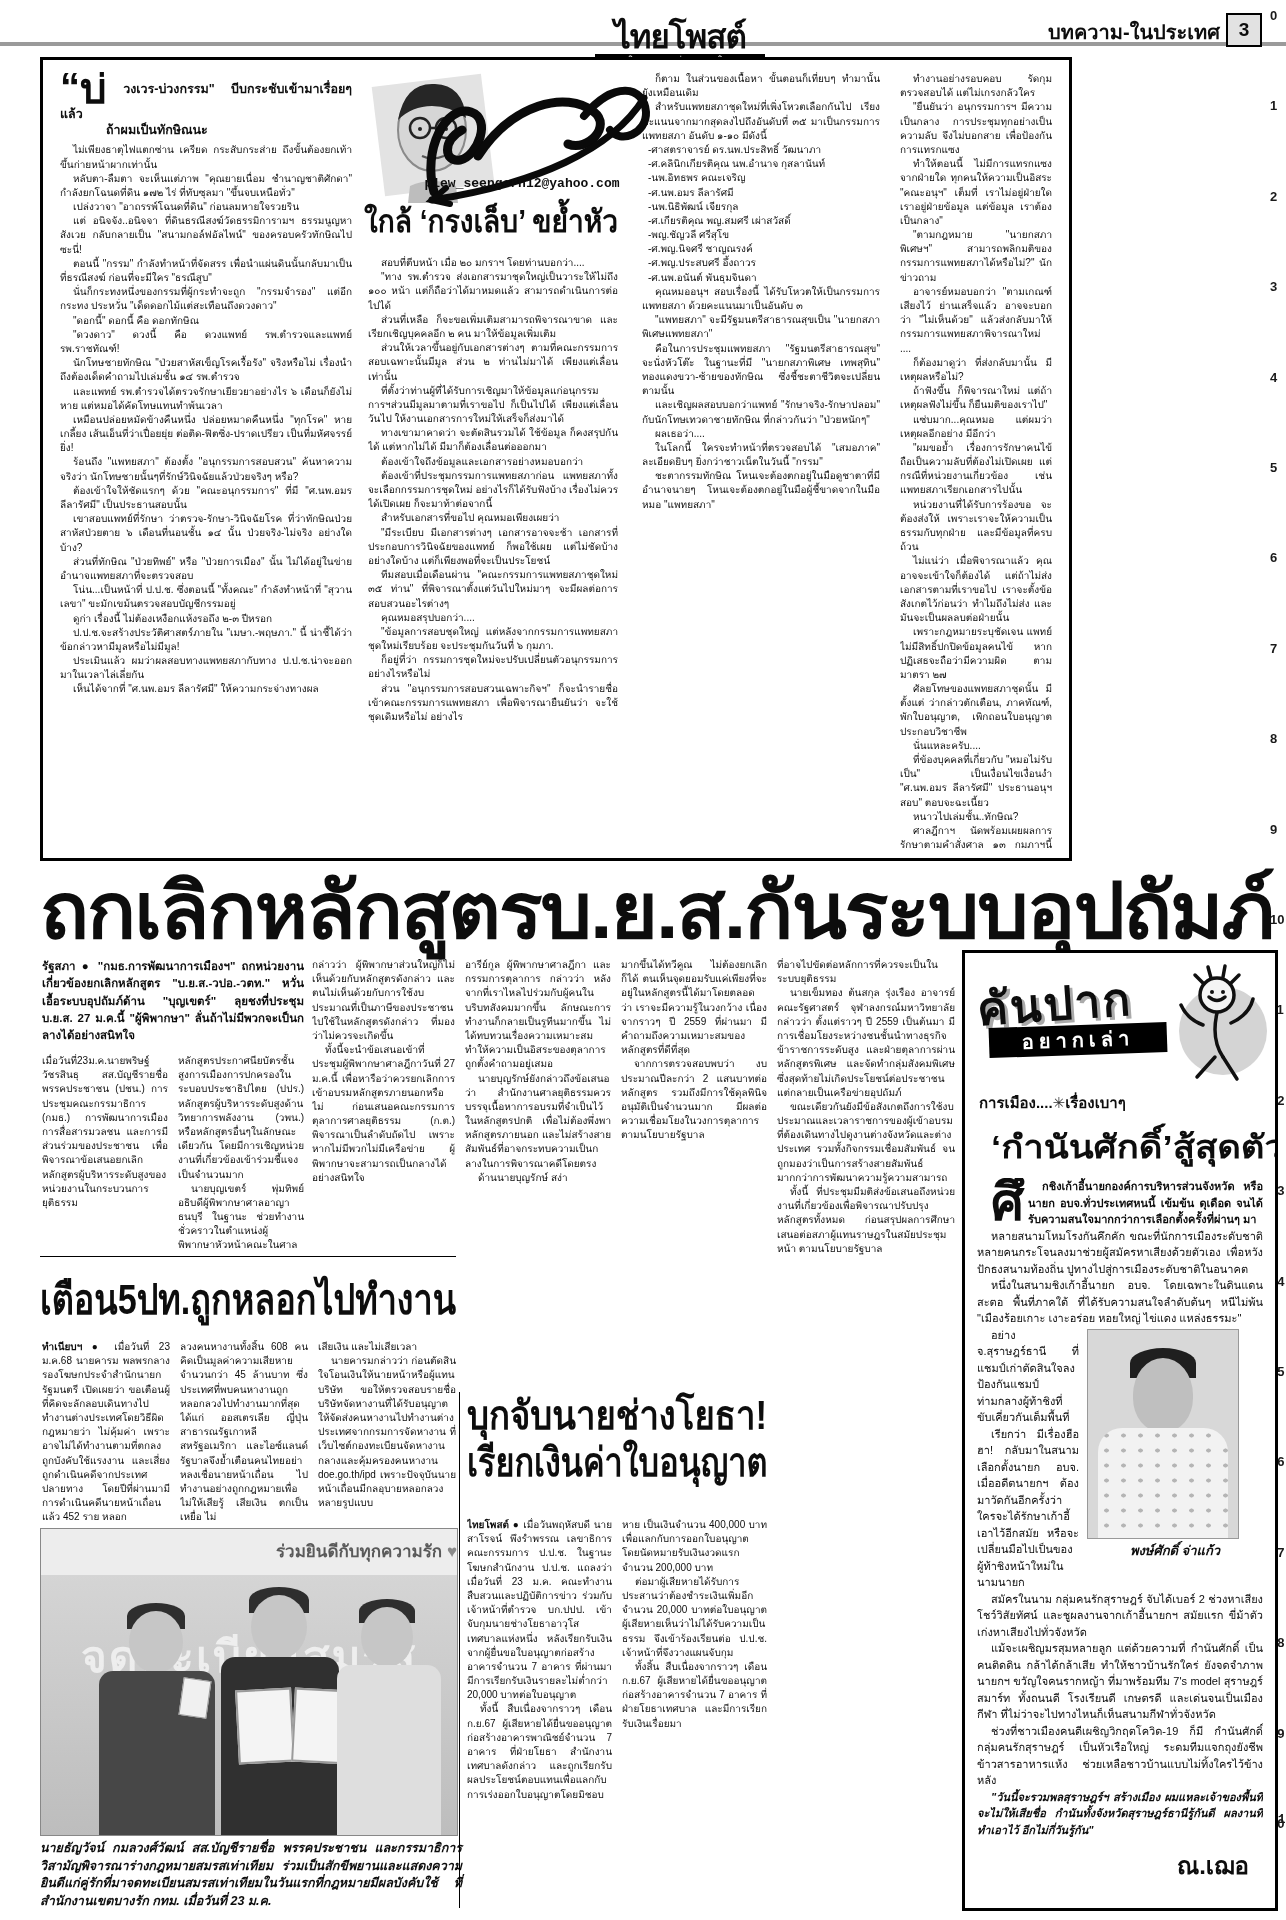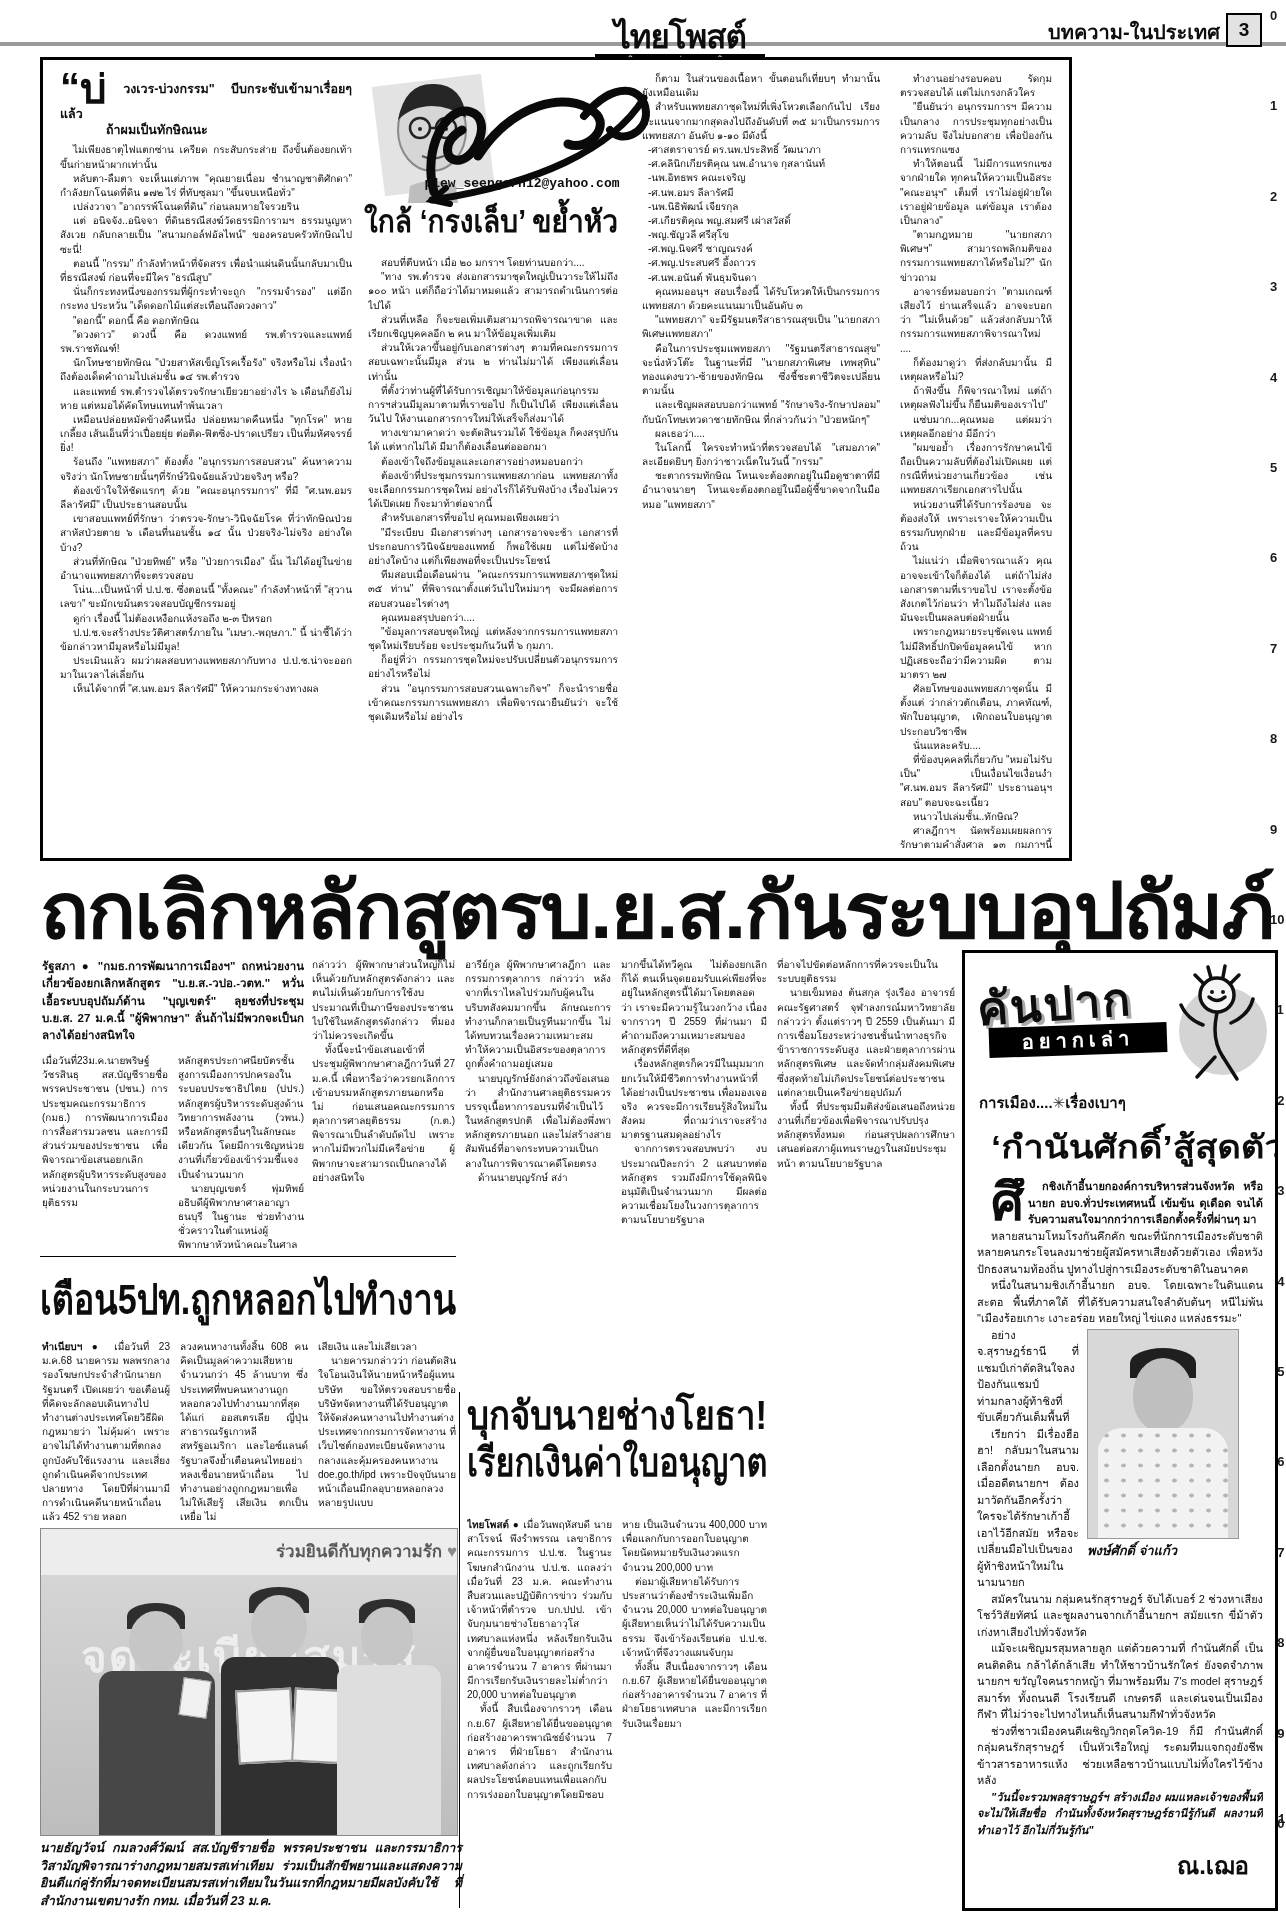--- a/index.html
+++ b/index.html
@@ -60,21 +60,21 @@
   .klogo .kbar{position:absolute;left:18px;top:64px;width:178px;height:30px;background:#000;color:#fff;
                font-size:20px;font-weight:bold;text-align:center;line-height:30px;letter-spacing:5px;transform:rotate(-2deg)}
   .ktag{margin:2px 14px 0 14px;font-size:15px;font-weight:bold}
   .ktag .star{color:#333}
   .kheadwrap{margin:6px 8px 0 8px;text-align:center}
   .kbody{position:relative;margin:6px 12px 0 12px;font-size:11px;line-height:1.5;text-align:justify;overflow:hidden}
   .kbody p{margin:0;text-indent:14px}
   .kbody p.b{font-weight:bold}
   .kbody p.bi{font-weight:bold;font-style:italic}
   .kdrop{float:left;font-size:52px;font-weight:900;line-height:.85;margin:2px 4px 0 0}
-  .kfig{float:right;width:176px;margin:2px 0 4px 8px;}
+  .kfig{float:right;width:176px;margin:2px 0 4px 8px;text-align:center}
   .kfig .pframe{position:relative;width:150px;height:208px;background:#d8d8d8;border:1px solid #999;overflow:hidden}
   .kfig figcaption{font-size:13px;font-weight:bold;font-style:italic;margin-top:2px}
   .ksign{margin:10px 14px 0 0;text-align:right;font-size:24px;font-weight:900}
   
   .pt-head{position:absolute;left:45px;top:28px;width:60px;height:74px;border-radius:50% 50% 46% 46%;background:#bfbfbf}
   .pt-hair{position:absolute;left:42px;top:18px;width:66px;height:30px;border-radius:50% 50% 0 0;background:#1f1f1f}
   .pt-shirt{position:absolute;left:10px;top:98px;width:130px;height:110px;border-radius:24px 24px 0 0;background:#f2f2f2;
             background-image:radial-gradient(#b5b5b5 2px,transparent 2.6px);background-size:17px 15px}
 </style>
 </head>
@@ -249,26 +249,26 @@
       <p class="ni">กล่าวว่า ผู้พิพากษาส่วนใหญ่ก็ไม่เห็นด้วยกับหลักสูตรดังกล่าว และตนไม่เห็นด้วยกับการใช้งบประมาณที่เป็นภาษีของประชาชนไปใช้ในหลักสูตรดังกล่าว ที่มองว่าไม่ควรจะเกิดขึ้น</p>
       <p>ทั้งนี้จะนำข้อเสนอเข้าที่ประชุมผู้พิพากษาศาลฎีกาวันที่ 27 ม.ค.นี้ เพื่อหารือว่าควรยกเลิกการเข้าอบรมหลักสูตรภายนอกหรือไม่ ก่อนเสนอคณะกรรมการตุลาการศาลยุติธรรม (ก.ต.) พิจารณาเป็นลำดับถัดไป เพราะหากไม่มีพวกไม่มีเครือข่าย ผู้พิพากษาจะสามารถเป็นกลางได้อย่างสนิทใจ</p>
     </div>
   <div class="col" style="left:465px;top:958px;width:146px;height:424px">
       <p class="ni">อารีย์กูล ผู้พิพากษาศาลฎีกา และกรรมการตุลาการ กล่าวว่า หลังจากที่เราไหลไปร่วมกับผู้คนในบริบทสังคมมากขึ้น ลักษณะการทำงานก็กลายเป็นรูทีนมากขึ้น ไม่ได้ทบทวนเรื่องความเหมาะสม ทำให้ความเป็นอิสระของตุลาการถูกตั้งคำถามอยู่เสมอ</p>
       <p>นายบุญรักษ์ยังกล่าวถึงข้อเสนอว่า สำนักงานศาลยุติธรรมควรบรรจุเนื้อหาการอบรมที่จำเป็นไว้ในหลักสูตรปกติ เพื่อไม่ต้องพึ่งพาหลักสูตรภายนอก และไม่สร้างสายสัมพันธ์ที่อาจกระทบความเป็นกลางในการพิจารณาคดีโดยตรง</p>
       <p>ด้านนายบุญรักษ์ สง่า</p>
     </div>
   <div class="col" style="left:621px;top:958px;width:146px;height:424px">
       <p class="ni">มากขึ้นได้ทวีคูณ ไม่ต้องยกเลิกก็ได้ ตนเห็นจุดยอมรับแค่เพียงที่จะอยู่ในหลักสูตรนี้ได้มาโดยตลอด ว่า เราจะมีความรู้ในวงกว้าง เนื่องจากราวๆ ปี 2559 ที่ผ่านมา มีคำถามถึงความเหมาะสมของหลักสูตรที่ดีที่สุด</p>
-      <p>เรื่องหลักสูตรก็ควรมีในมุมมาก ยกเว้นให้มีชีวิตการทำงานหน้าที่ได้อย่างเป็นประชาชน เพื่อมองเจอจริง ควรจะมีการเรียนรู้สิ่งใหม่ในสังคม ที่ถามว่าเราจะสร้างมาตรฐานสมดุลอย่างไร</p>
       <p>จากการตรวจสอบพบว่า งบประมาณปีละกว่า 2 แสนบาทต่อหลักสูตร รวมถึงมีการใช้ดุลพินิจอนุมัติเป็นจำนวนมาก มีผลต่อความเชื่อมโยงในวงการตุลาการ ตามนโยบายรัฐบาล</p>
     </div>
   <div class="col" style="left:777px;top:958px;width:178px;height:946px">
       <p class="ni">ที่อาจไปขัดต่อหลักการที่ควรจะเป็นในระบบยุติธรรม</p>
       <p>นายเข็มทอง ต้นสกุล รุ่งเรือง อาจารย์คณะรัฐศาสตร์ จุฬาลงกรณ์มหาวิทยาลัย กล่าวว่า ตั้งแต่ราวๆ ปี 2559 เป็นต้นมา มีการเชื่อมโยงระหว่างชนชั้นนำทางธุรกิจ ข้าราชการระดับสูง และฝ่ายตุลาการผ่านหลักสูตรพิเศษ และจัดทำกลุ่มสังคมพิเศษ ซึ่งสุดท้ายไม่เกิดประโยชน์ต่อประชาชน แต่กลายเป็นเครือข่ายอุปถัมภ์</p>
+      <p>ขณะเดียวกันยังมีข้อสังเกตถึงการใช้งบประมาณและเวลาราชการของผู้เข้าอบรม ที่ต้องเดินทางไปดูงานต่างจังหวัดและต่างประเทศ รวมทั้งกิจกรรมเชื่อมสัมพันธ์ จนถูกมองว่าเป็นการสร้างสายสัมพันธ์มากกว่าการพัฒนาความรู้ความสามารถ</p>
       <p>ทั้งนี้ ที่ประชุมมีมติส่งข้อเสนอถึงหน่วยงานที่เกี่ยวข้องเพื่อพิจารณาปรับปรุงหลักสูตรทั้งหมด ก่อนสรุปผลการศึกษาเสนอต่อสภาผู้แทนราษฎรในสมัยประชุมหน้า ตามนโยบายรัฐบาล</p>
     </div>
 
   <div class="hline" style="left:40px;top:1256px;width:416px"></div>
   <div class="hl" style="position:absolute;left:40px;top:1266px;width:416px">
     <span class="warn-headline fitw" style="transform: scaleX(0.813);">เตือน5ปท.ถูกหลอกไปทำงาน</span>
   </div>
   <div class="col" style="left:42px;top:1340px;width:128px;height:182px">
       <p class="ni"><b>ทำเนียบฯ ● </b>เมื่อวันที่ 23 ม.ค.68 นายคารม พลพรกลาง รองโฆษกประจำสำนักนายกรัฐมนตรี เปิดเผยว่า ขอเตือนผู้ที่คิดจะลักลอบเดินทางไปทำงานต่างประเทศโดยวิธีผิดกฎหมายว่า ไม่คุ้มค่า เพราะอาจไม่ได้ทำงานตามที่ตกลง ถูกบังคับใช้แรงงาน และเสี่ยงถูกดำเนินคดีจากประเทศปลายทาง โดยปีที่ผ่านมามีการดำเนินคดีนายหน้าเถื่อนแล้ว 452 ราย หลอก</p>
     </div>

